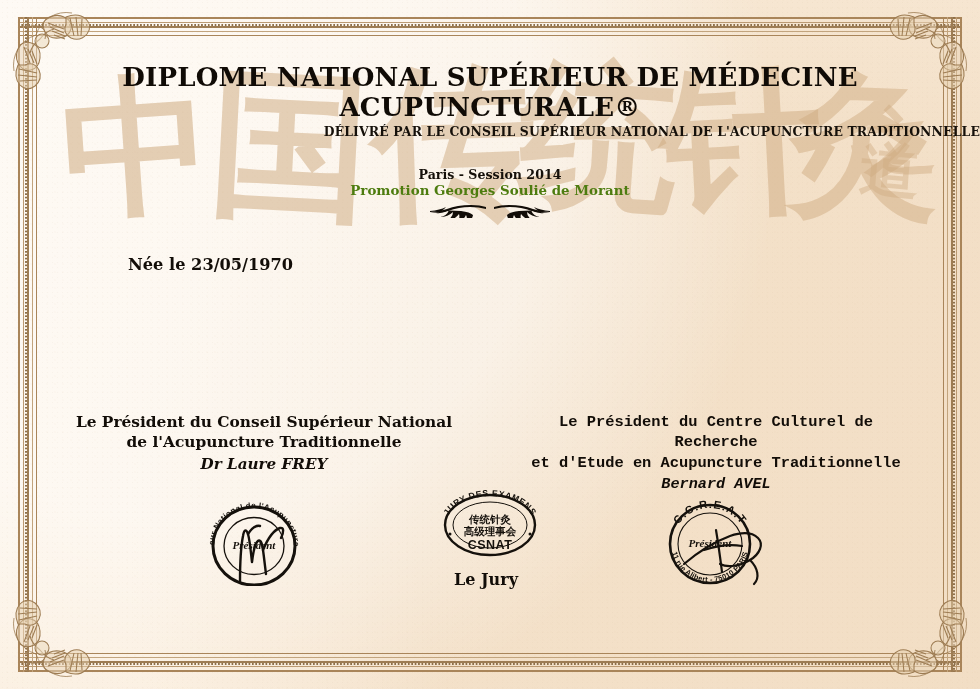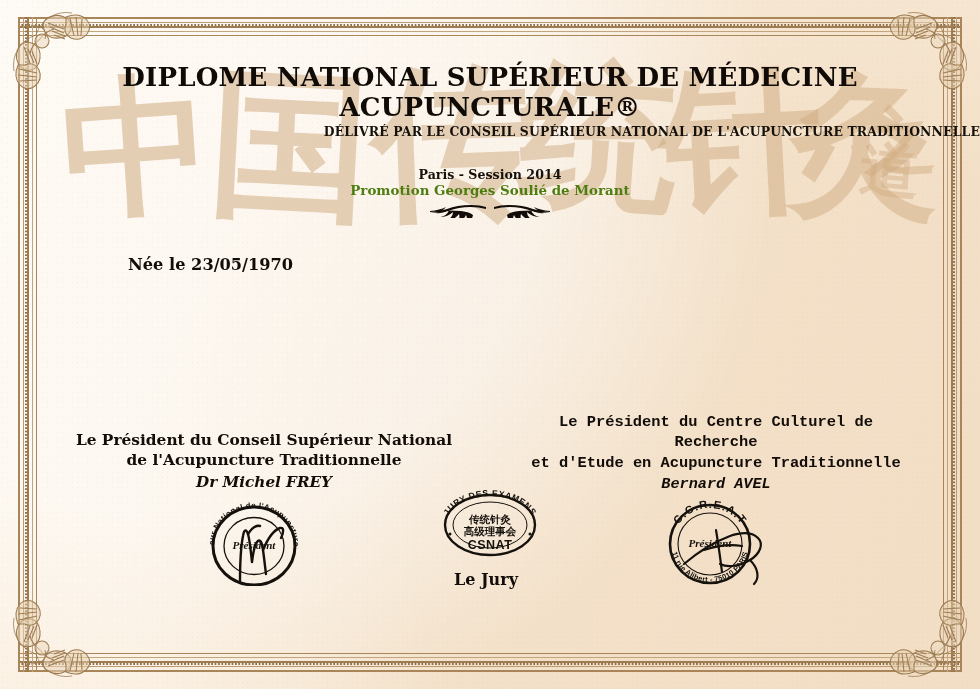--- a/index.html
+++ b/index.html
@@ -223,21 +223,21 @@
     color: #120d08;
   }
 
   .sig-col {
     position: absolute;
     top: 412px;
     text-align: center;
     font-family: "DejaVu Serif", "Liberation Serif", serif;
     color: #120d08;
   }
-  .sig-col.left  { left: 64px;  width: 400px; margin-top: 18px; }
+  .sig-col.left  { left: 64px;  width: 400px; }
   .sig-col.right { left: 516px; width: 400px; font-family: Liberation Mono, monospace; }
   .sig-role {
     font-weight: 700;
     font-size: 15.4px;
     line-height: 1.33;
   }
   .sig-person {
     margin-top: 2px;
     font-weight: 700;
     font-style: italic;
@@ -379,21 +379,21 @@
   <div class="recipient-block">
     <div class="rec-line2">Née le 23/05/1970</div>
   </div>
 
 
   <div class="sig-col left">
     <div class="sig-role">
       <div>Le Président du Conseil Supérieur National</div>
       <div>de l'Acupuncture Traditionnelle</div>
     </div>
-    <div class="sig-person">Dr Michel FREY</div>
+    <div class="sig-person">Dr Laure FREY</div>
   </div>
 
   <div class="sig-col right">
     <div class="sig-role">
       <div>Le Président du Centre Culturel de Recherche</div>
       <div>et d'Etude en Acupuncture Traditionnelle</div>
     </div>
     <div class="sig-person">Bernard AVEL</div>
   </div>
 

